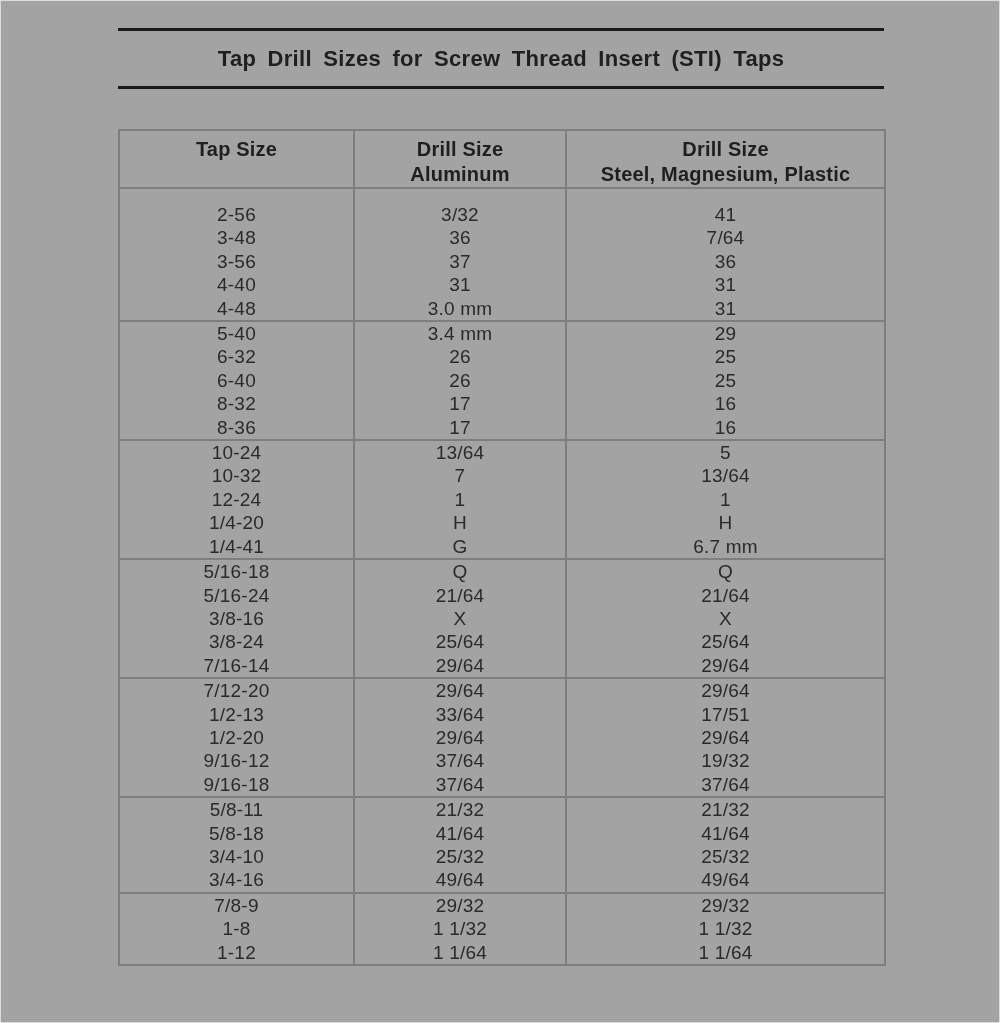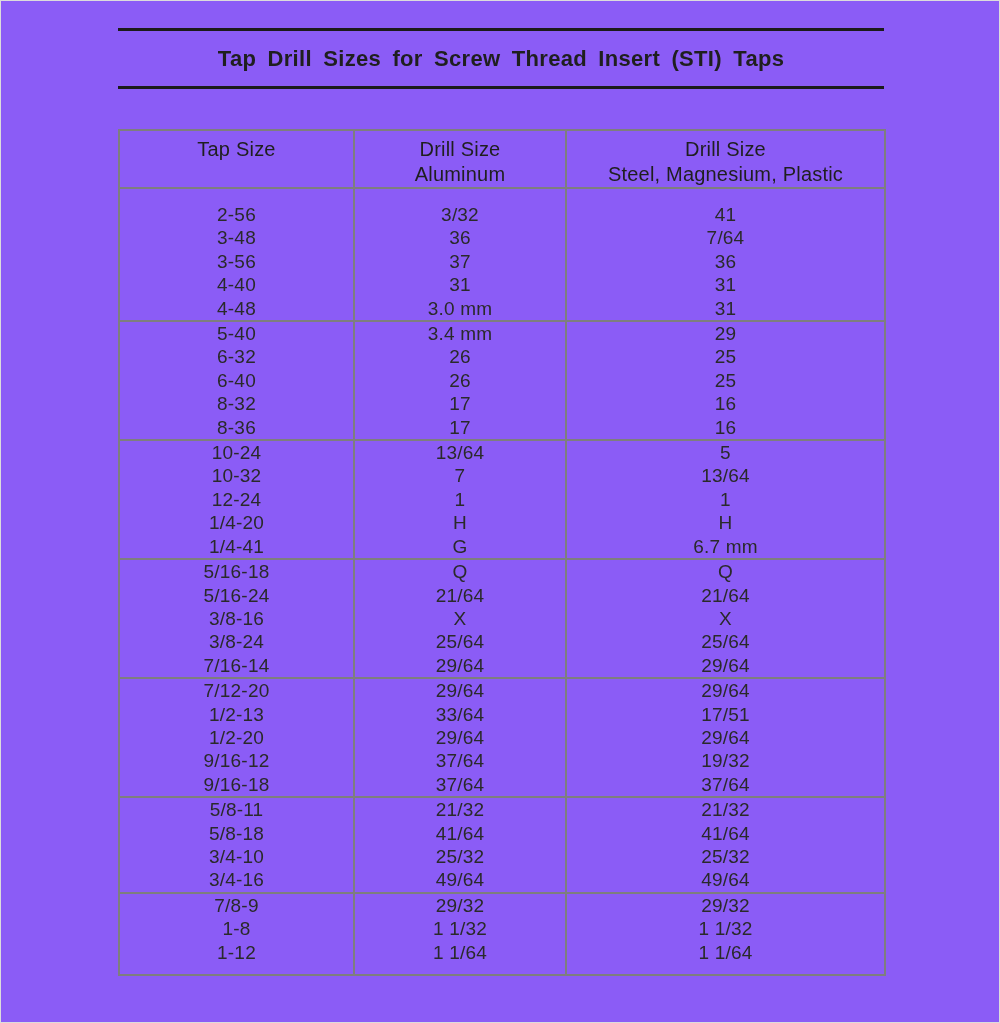--- a/index.html
+++ b/index.html
@@ -3,21 +3,21 @@
 <meta charset="utf-8">
 <style>
   * { margin: 0; padding: 0; box-sizing: border-box; }
   html, body { background: #f4f4f4; }
   body { font-family: "Liberation Sans", "DejaVu Sans", sans-serif; }
 
   .page {
     position: relative;
     width: 1000px;
     height: 1023px;
-    background: #8b5cf6;
+    background: #a3a3a3;
     border: 1px solid #dcdcdc;
     overflow: hidden;
   }
 
   .title-block {
     margin: 27px 116px 0 117px;
     width: 766px;
     border-top: 3px solid #1b1b1b;
     border-bottom: 3px solid #1b1b1b;
     padding: 13px 0 12px 0;
@@ -48,39 +48,39 @@
     text-align: center;
     font-weight: normal;
   }
   .sti-table th:last-child, .sti-table td:last-child { border-right: none; }
 
   .sti-table thead th {
     height: 55px;
     vertical-align: top;
     padding-top: 6px;
     font-size: 20px;
-    font-weight: normal;
+    font-weight: bold;
     line-height: 25px;
     color: #1f1f1f;
     letter-spacing: 0.2px;
   }
 
   .sti-table td {
     height: 23.4px;
     line-height: 23.4px;
     font-size: 19px;
     color: #2a2a2a;
     letter-spacing: 0.2px;
     white-space: nowrap;
     overflow: hidden;
   }
 
   .sti-table tbody tr.group-start td { border-top: 2px solid #7e7e7e; }
   .sti-table tbody.first-group tr:first-child td { padding-top: 14px; }
-  .sti-table tbody.last-group tr:last-child td { padding-bottom: 10px; }
+  .sti-table tbody.last-group tr:last-child td { }
 </style>
 </head>
 <body>
 
 <div class="page">
 
   <div class="title-block">
     <h1 class="title">Tap Drill Sizes for Screw Thread Insert (STI) Taps</h1>
   </div>
 

